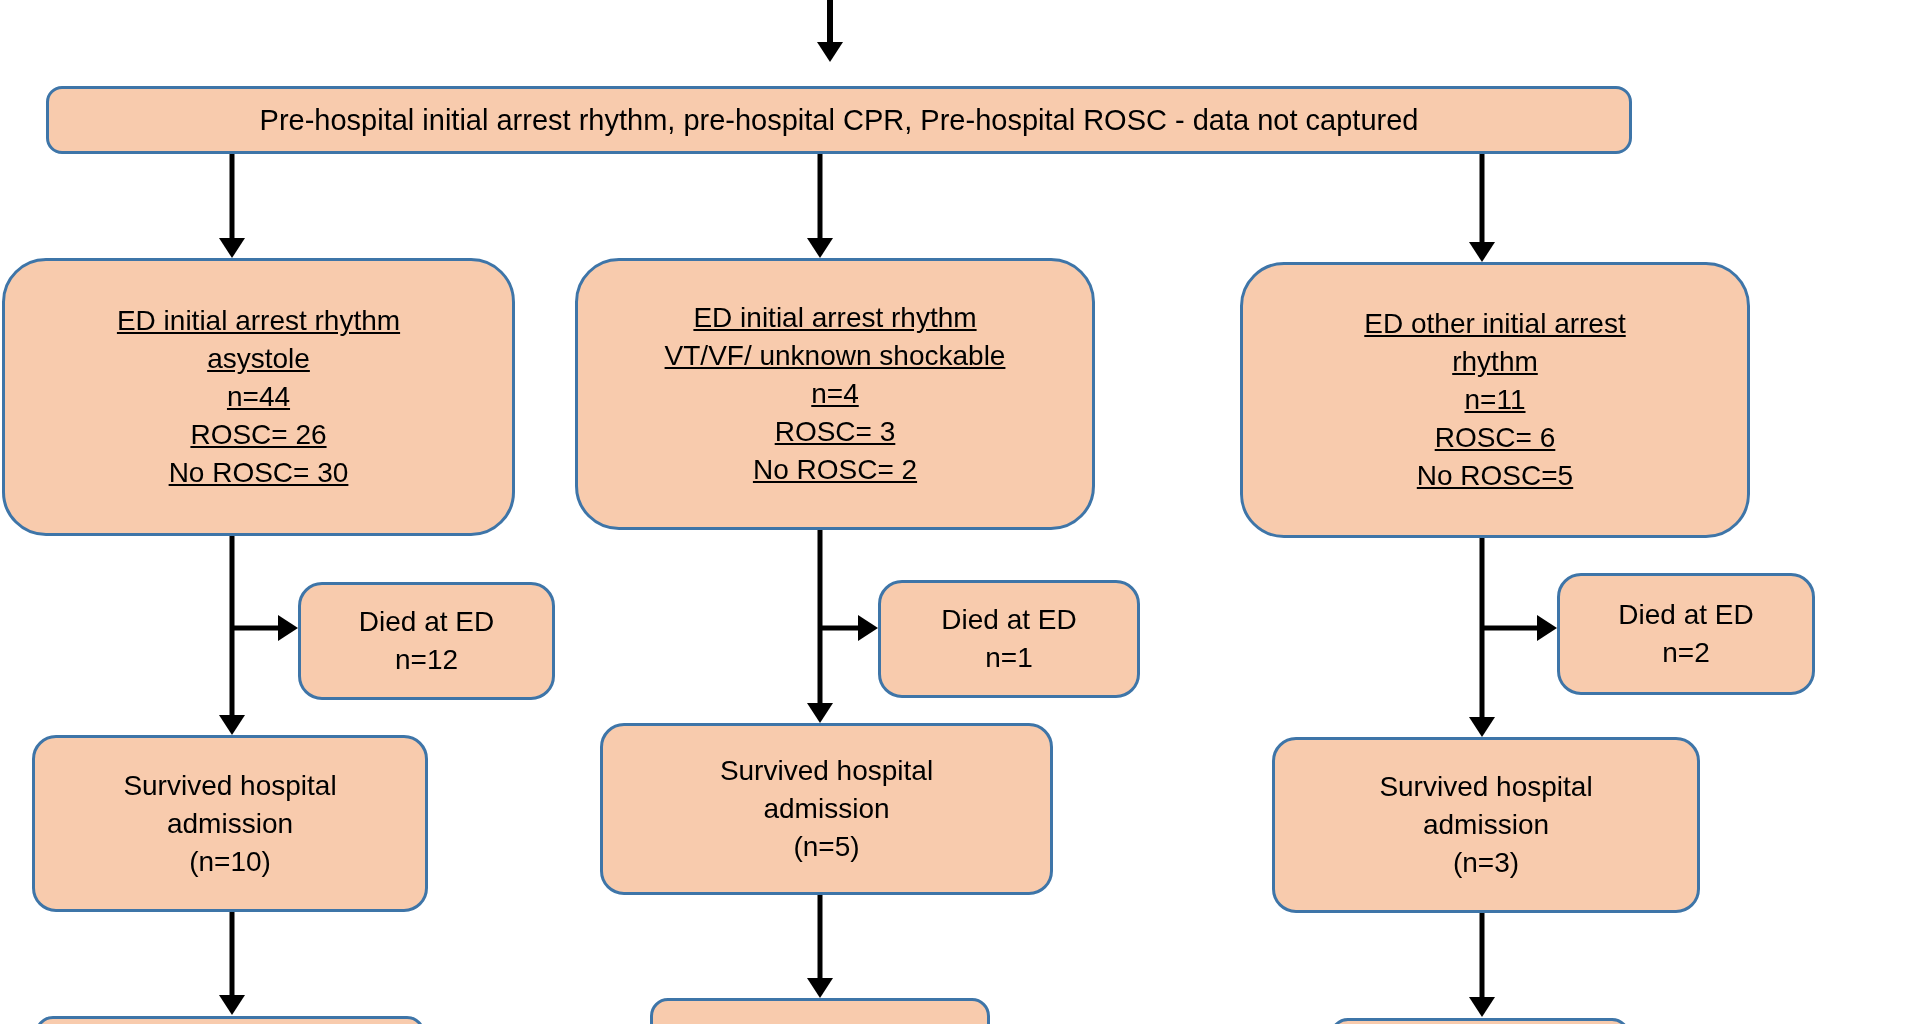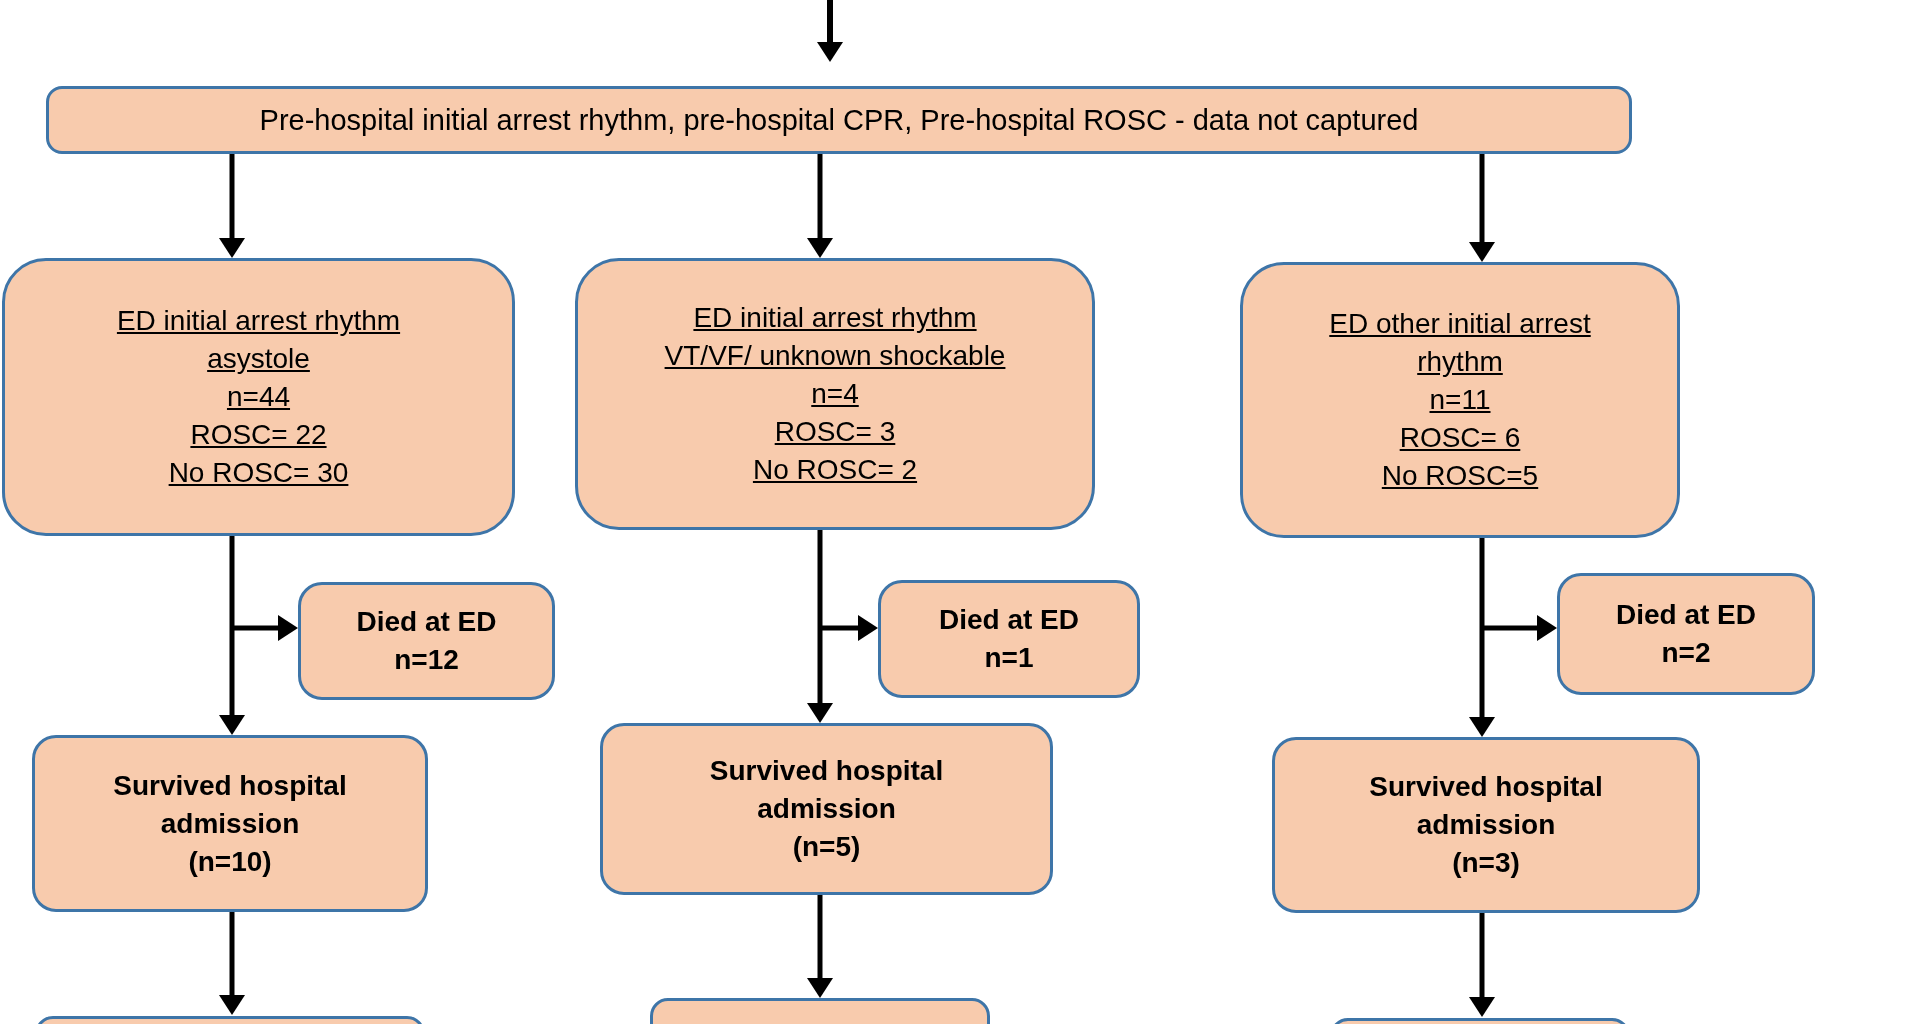--- a/index.html
+++ b/index.html
@@ -29,21 +29,21 @@
     border: 3px solid #3E75A8;
     display: flex;
     flex-direction: column;
     align-items: center;
     justify-content: center;
     text-align: center;
     z-index: 2;
   }
   .note  { border-radius: 16px; font-size: 29px; }
   .big   { border-radius: 44px; font-size: 28px; line-height: 38px; text-decoration: underline; }
-  .small { border-radius: 24px; font-size: 28px; line-height: 38px; font-weight: bold; }
+  .small { border-radius: 24px; font-size: 28px; line-height: 38px; }
   .stub  { border-radius: 18px; }
   .line  { white-space: nowrap; }
 </style>
 </head>
 <body>
 
 <div class="canvas">
 
   <svg class="arrows" width="1920" height="1024" viewBox="0 0 1920 1024">
 
@@ -107,33 +107,33 @@
   </svg>
 
   <div class="box note" style="left:46px; top:58px; width:1586px; height:68px;margin-top:28px;">
     <div class="line">Pre-hospital initial arrest rhythm, pre-hospital CPR, Pre-hospital ROSC - data not captured</div>
   </div>
 
   <div class="box big" style="left:2px; top:258px; width:513px; height:278px;">
     <div class="line">ED initial arrest rhythm</div>
     <div class="line">asystole</div>
     <div class="line">n=44</div>
-    <div class="line">ROSC= 22</div>
+    <div class="line">ROSC= 26</div>
     <div class="line">No ROSC= 30</div>
   </div>
 
   <div class="box big" style="left:575px; top:258px; width:520px; height:272px;">
     <div class="line">ED initial arrest rhythm</div>
     <div class="line">VT/VF/ unknown shockable</div>
     <div class="line">n=4</div>
     <div class="line">ROSC= 3</div>
     <div class="line">No ROSC= 2</div>
   </div>
 
-  <div class="box big" style="left:1240px; top:262px; width:440px; height:276px;justify-content:center;">
+  <div class="box big" style="left:1240px; top:262px; width:510px; height:276px;justify-content:center;">
     <div class="line">ED other initial arrest</div>
     <div class="line">rhythm</div>
     <div class="line">n=11</div>
     <div class="line">ROSC= 6</div>
     <div class="line">No ROSC=5</div>
   </div>
 
   <div class="box small" style="left:298px; top:582px; width:257px; height:118px;">
     <div class="line">Died at ED</div>
     <div class="line">n=12</div>

